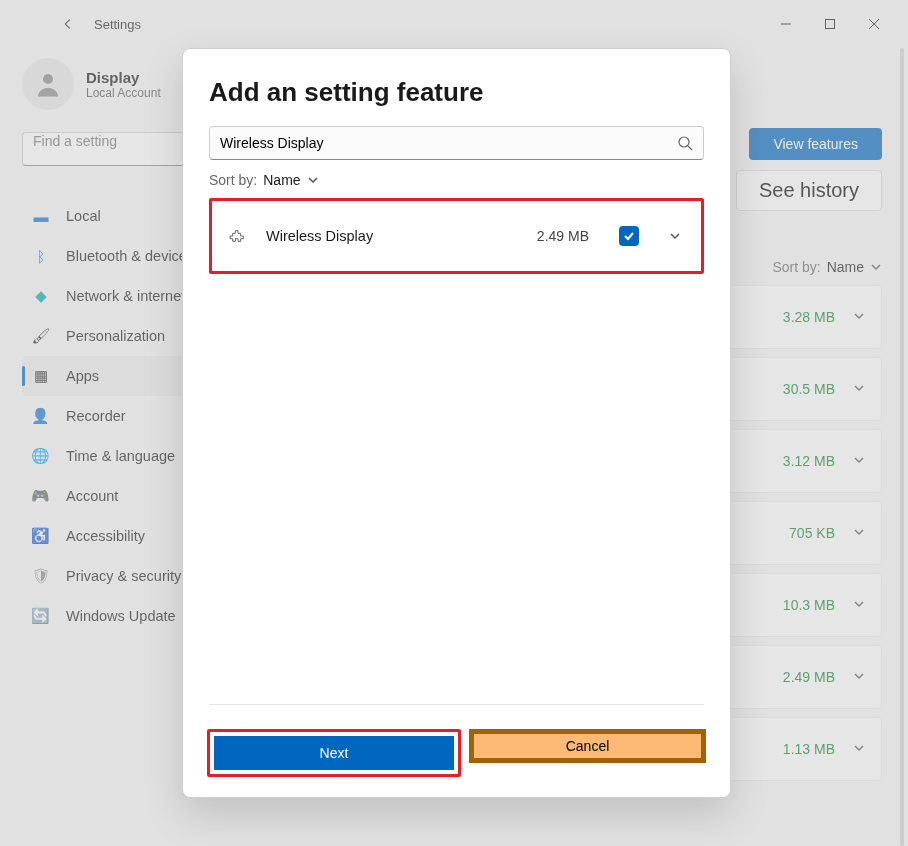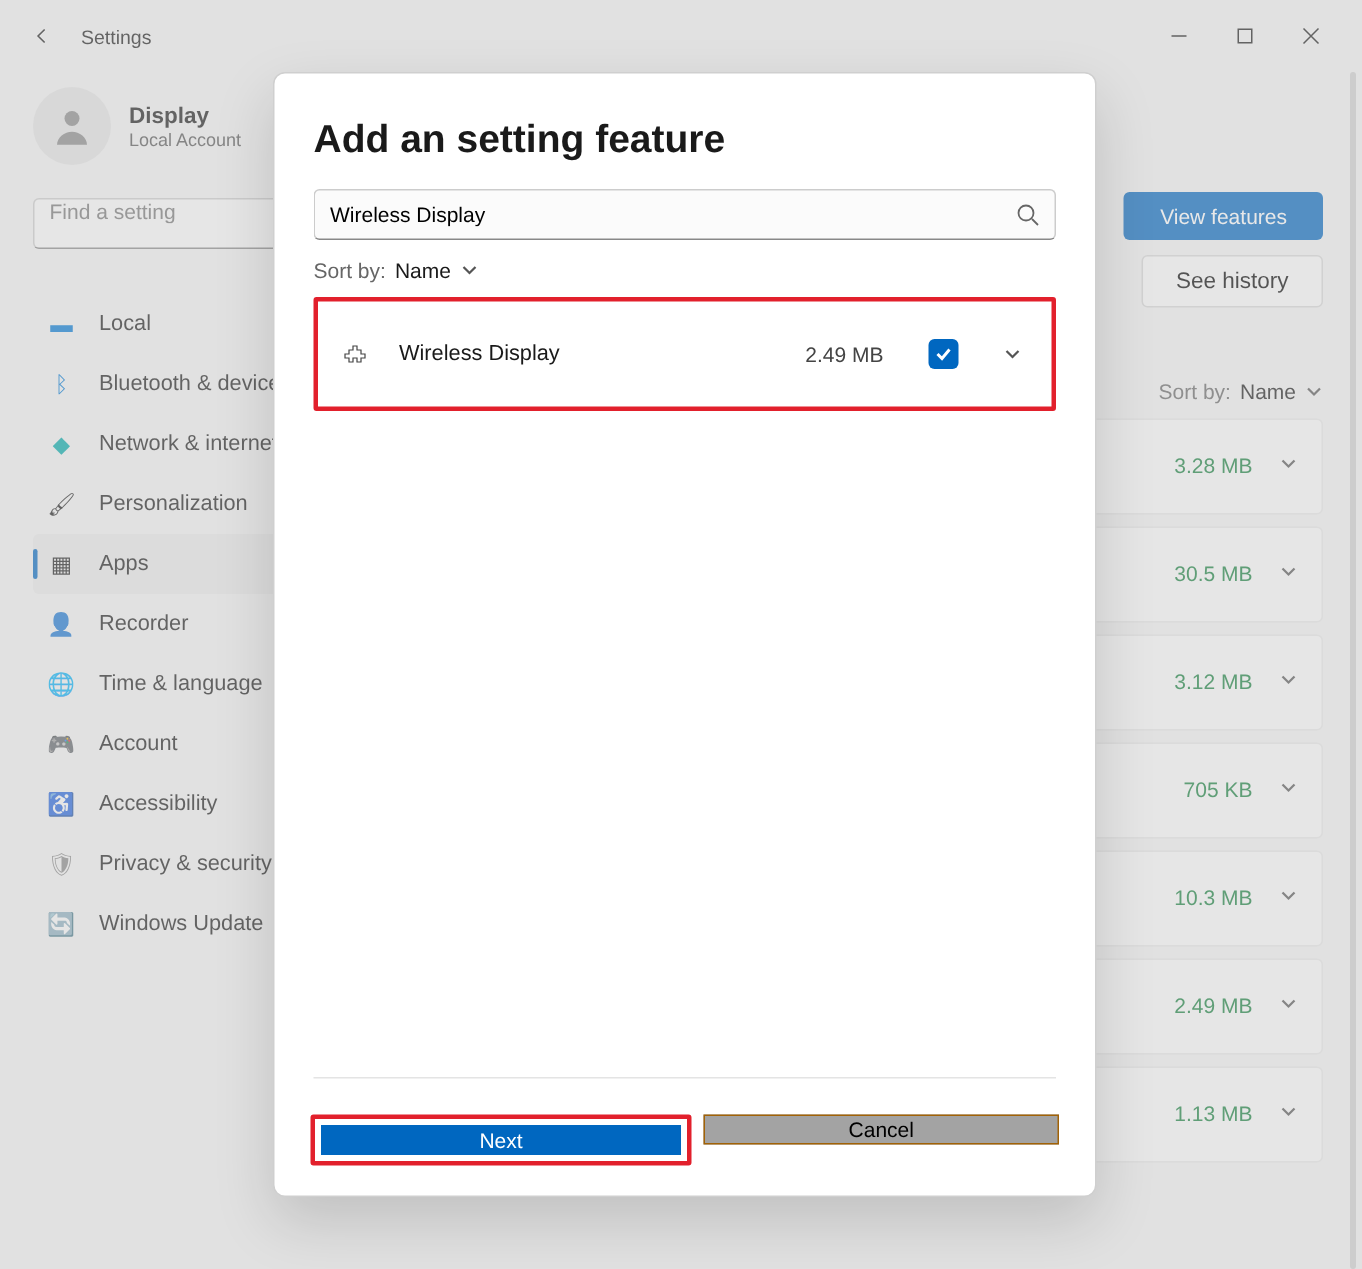--- a/index.html
+++ b/index.html
@@ -1,19 +1,19 @@
 <!DOCTYPE html>
 <html><head>
 <meta charset="utf-8">
 <style>
   * { box-sizing: border-box; margin: 0; padding: 0; font-family: "Segoe UI", -apple-system, sans-serif; }
   body { width: 908px; height: 846px; background: #f3f3f3; position: relative; overflow: hidden; color: #1a1a1a; }
 
   
-  .titlebar { height: 48px; display: flex; align-items: center; padding: 0 12px; }
+  .titlebar { height: 48px; display: flex; align-items: center; padding: 0 12px; margin-left: 40px; }
   .titlebar .back { width: 32px; height: 32px; display: flex; align-items: center; justify-content: center; }
   .titlebar .title { margin-left: 10px; font-size: 13px; }
   .win-controls { margin-left: auto; display: flex; gap:0; }
   .win-controls .wc { width: 44px; height: 32px; display:flex; align-items:center; justify-content:center; }
   .win-controls svg { width:12px; height:12px; stroke:#1a1a1a; stroke-width:1; fill:none; }
 
   
   .app { display: flex; height: calc(100% - 48px); }
   .sidebar { width: 320px; padding: 10px 0 0 22px; }
   .user { display:flex; align-items:center; gap:12px; margin-bottom: 22px; }
@@ -27,21 +27,21 @@
   .nav { margin-top: 30px; }
   .nav-item { display:flex; align-items:center; height:40px; padding-left:10px; font-size:14.5px; border-radius:4px; gap:16px; position:relative; width:290px; }
   .nav-item.active { background:#eaeaea; }
   .nav-item.active::before { content:""; position:absolute; left:0; top:10px; bottom:10px; width:3px; background:#0067c0; border-radius:2px; }
   .nav-item .icn { width:18px; height:18px; display:flex; align-items:center; justify-content:center; font-size:15px; }
 
   .content { flex:1; padding: 20px 26px 0 26px; position:relative; }
   .content-scrollbar { position:absolute; right:4px; top:0; bottom:0; width:4px; background:#d0d0d0; border-radius:2px; }
   .action-row { display:flex; justify-content:flex-end; gap:10px; margin-bottom:10px; }
   .btn-primary { background:#0067c0; color:#fff; border:none; border-radius:4px; padding:8px 24px; font-size:14px; }
-  .btn-outline { background:#fbfbfb; border:1px solid #d8d8d8; border-radius:4px; padding:8px 22px; font-size:15px; }
+  .btn-outline { background:#fbfbfb; border:1px solid #d8d8d8; border-radius:4px; padding:8px 22px; font-size:20px; }
 
   .sortby { display:flex; justify-content:flex-end; align-items:center; gap:6px; font-size:14px; color:#666; margin-top:48px; margin-bottom:10px;}
   .sortby .nm { color:#1a1a1a; }
   .feat-row { display:flex; align-items:center; justify-content:space-between; height:64px; border:1px solid #e8e8e8; border-radius:4px; background:#fbfbfb; padding:0 16px 0 14px; margin-bottom:8px; }
   .feat-row .left { display:flex; align-items:center; gap:18px; }
   .feat-row .puzzle { width:20px; height:20px; }
   .feat-row .sz { font-size:14px; color:#15803d; margin-right:18px; }
   .chev { display:inline-flex; }
   .chev svg { width:12px; height:12px; stroke:#555; stroke-width:1.5; fill:none; }
 
@@ -62,23 +62,23 @@
   .dlg-result { display:flex; align-items:center; height:62px; padding:0 16px 0 12px; gap:18px; border-radius:4px; }
   .dlg-result .nm { flex:1; font-size:14.5px; }
   .dlg-result .sz { font-size:14px; color:#444; margin-right:12px; }
   .checkbox { width:20px; height:20px; border-radius:4px; background:#0067c0; display:flex; align-items:center; justify-content:center; margin-right:12px; }
   .checkbox svg { width:12px; height:12px; stroke:#fff; stroke-width:2; fill:none; }
 
   .dlg-divider { height:1px; background:#e4e4e4; margin:0 0 24px 0; }
   .dlg-footer { padding: 0 0 20px 0; }
   .dlg-footer-inner { display:flex; gap:8px; padding:0 24px; }
   .dlg-footer .next-wrap { border:3px solid #e2202c; padding:4px; border-radius:2px; }
-  .dlg-footer button { flex:1; height:20px; border-radius:0; font-size:14px; border:none; }
+  .dlg-footer button { flex:1; height:34px; border-radius:0; font-size:14px; border:none; }
   .dlg-footer .next { background:#0067c0; color:#fff; width:240px; }
-  .dlg-footer .cancel { background:#a3a3a3; border:1px solid #a16207; width:240px; }
+  .dlg-footer .cancel { background:#fdba74; border:5px solid #a16207; width:240px; }
 
   .spacer-flex { flex:1; }
 
   .puzzle-svg { stroke:#444; stroke-width:1.2; fill:none; }
 </style>
 </head>
 <body>
 
 <div class="titlebar">
   <div class="back">

